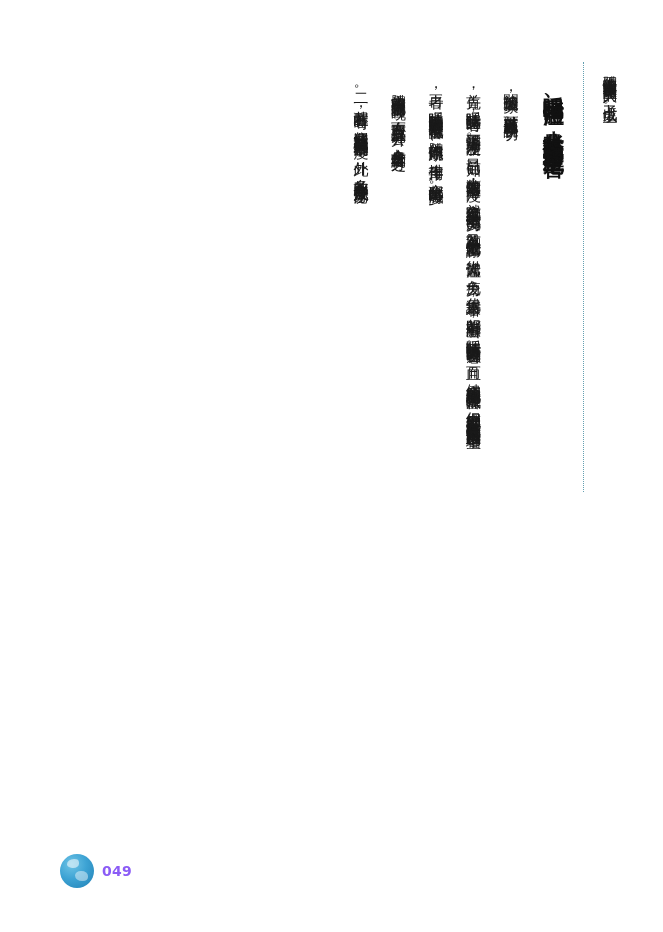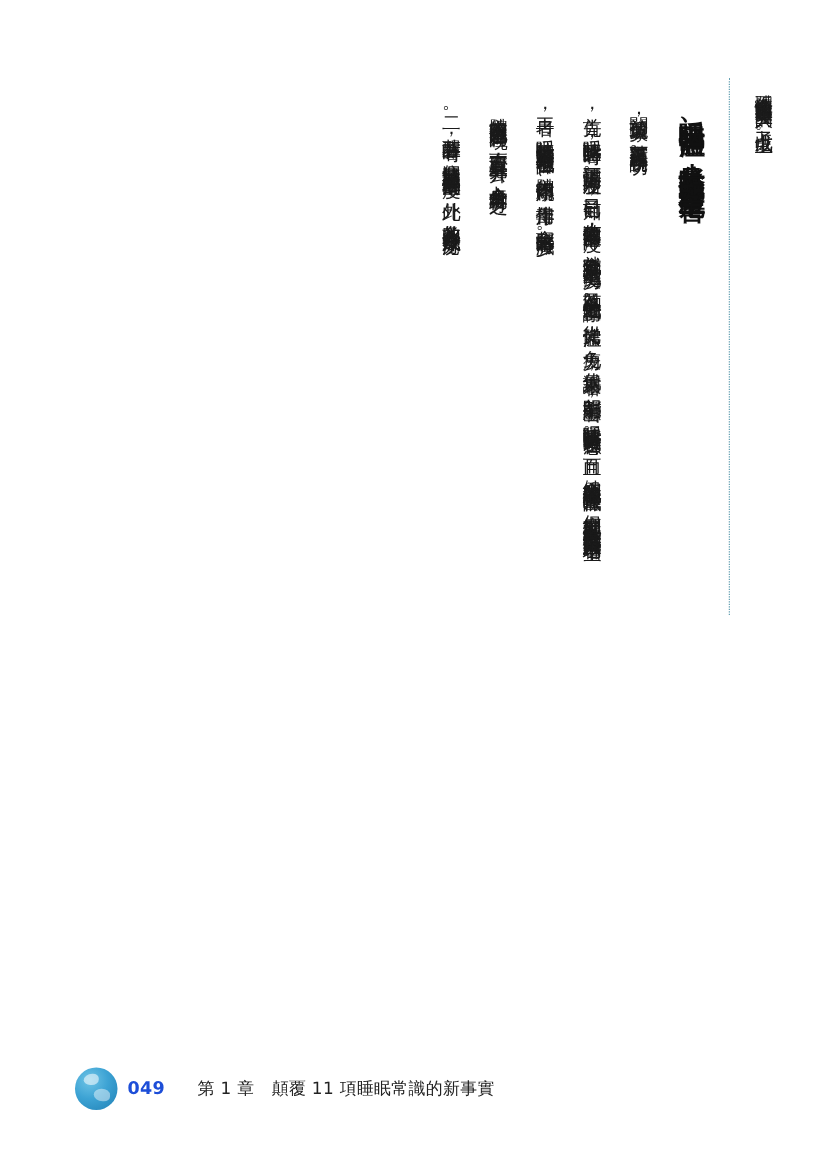--- a/index.html
+++ b/index.html
@@ -114,21 +114,21 @@
     content: "";
     position: absolute;
     right: 6px; bottom: 7px;
     width: 13px; height: 10px;
     border-radius: 50% 55% 40% 60%;
     background: rgba(255,255,255,.45);
   }
   .folio {
     font-size: 14px;
     font-weight: 700;
-    color: #1d4ed8;
+    color: #8b5cf6;
     letter-spacing: .02em;
   }
   .chapter-label {
     font-size: 13.5px;
     color: #222;
     letter-spacing: .02em;
   }
   .footer-gap { width: 10px; }
 </style>
 </head>
@@ -149,16 +149,15 @@
     <div class="dotted-rule"></div>
 
     <div class="col col-tail">體不適的情況會在起床時發生」的人，占了七成以上。</div>
 
   </div>
 
   <div class="footer">
     <div class="globe"></div>
     <div class="folio">049</div>
     <div class="footer-gap"></div>
-    <div class="chapter-label">第 1 章　顛覆 11 項睡眠常識的新事實</div>
   </div>
 
 </div>
 
 </body></html>

